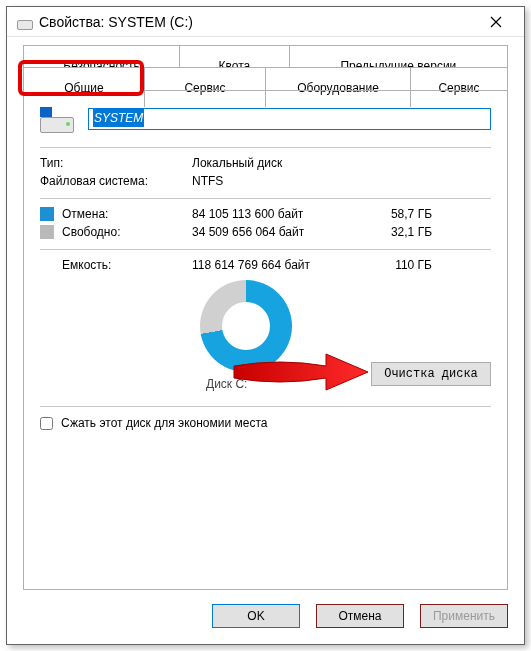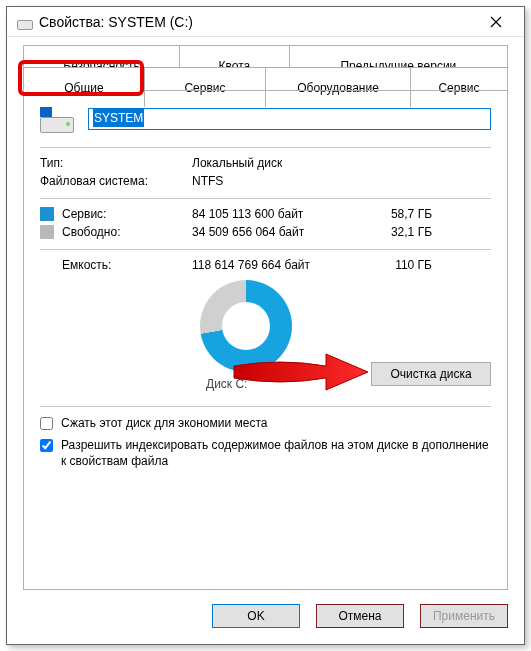--- a/index.html
+++ b/index.html
@@ -67,21 +67,21 @@
     z-index: 5;
   }
   .panel {
     border: 1px solid #b0b0b0;
     padding: 14px 16px 10px 16px;
     flex: 1;
     position: relative;
     margin-top: -1px;
   }
   .row { display: flex; align-items: center; }
-  .drive-row { margin-bottom: 14px; gap: 14px; }
+  .drive-row { margin-bottom: 14px; gap: 14px; font-style: italic; }
   .drive-icon {
     width: 34px; height: 28px; position: relative;
   }
   .drive-icon .disk {
     position: absolute; left: 0; bottom: 0;
     width: 34px; height: 16px;
     background: #e8e8e8;
     border: 1px solid #999;
     border-radius: 2px;
   }
@@ -134,21 +134,21 @@
   }
   .disk-label {
     position: absolute; left: 166px; top: 101px;
     font-size: 12px; color: #444;
   }
   .cleanup-btn {
     position: absolute; right: 0; top: 86px;
     width: 120px; height: 24px;
     background: #e1e1e1;
     border: 1px solid #adadad;
-    font-family: Liberation Sans, sans-serif; font-size: 12px;
+    font-family: Liberation Mono, monospace; font-size: 12px;
   }
   .arrow {
     position: absolute; left: 190px; top: 76px;
     pointer-events: none;
   }
   .check-row { display: flex; align-items: flex-start; gap: 8px; margin: 6px 0; }
   .check-row input { margin: 2px 0 0 0; }
   .check-row label { line-height: 1.35; }
   .footer {
     height: 44px;
@@ -221,21 +221,21 @@
       <div class="kv">
         <div class="k">Файловая система:</div>
         <div class="v1">NTFS</div>
       </div>
 
       <hr class="sep">
 
       <div class="kv">
         <div class="k">
             <span class="swatch sw-used"></span>
-            <span>Сервис:</span>
+            <span>Отмена:</span>
           </div>
         <div class="v1">84 105 113 600 байт</div>
         <div class="v2">58,7 ГБ</div>
       </div>
       <div class="kv">
         <div class="k">
             <span class="swatch sw-free"></span>
             <span>Свободно:</span>
           </div>
         <div class="v1">34 509 656 064 байт</div>
@@ -264,24 +264,20 @@
           <path d="M4 14 Q 50 6 96 14 L96 2 L138 20 L96 38 L96 26 Q 50 34 4 26 Z" fill="url(#ag)" stroke="#a00000" stroke-width="1"></path>
         </svg>
       </div>
 
       <hr class="sep">
 
       <div class="check-row">
         <input type="checkbox" style="">
         <label>Сжать этот диск для экономии места</label>
       </div>
-      <div class="check-row">
-        <input type="checkbox" checked="" style="">
-        <label>Разрешить индексировать содержимое файлов на этом диске в дополнение к свойствам файла</label>
-      </div>
 
     </div>
 
     <div class="footer">
       <button class="primary">OK</button>
       <button>Отмена</button>
       <button class="disabled">Применить</button>
     </div>
 
   </div>

